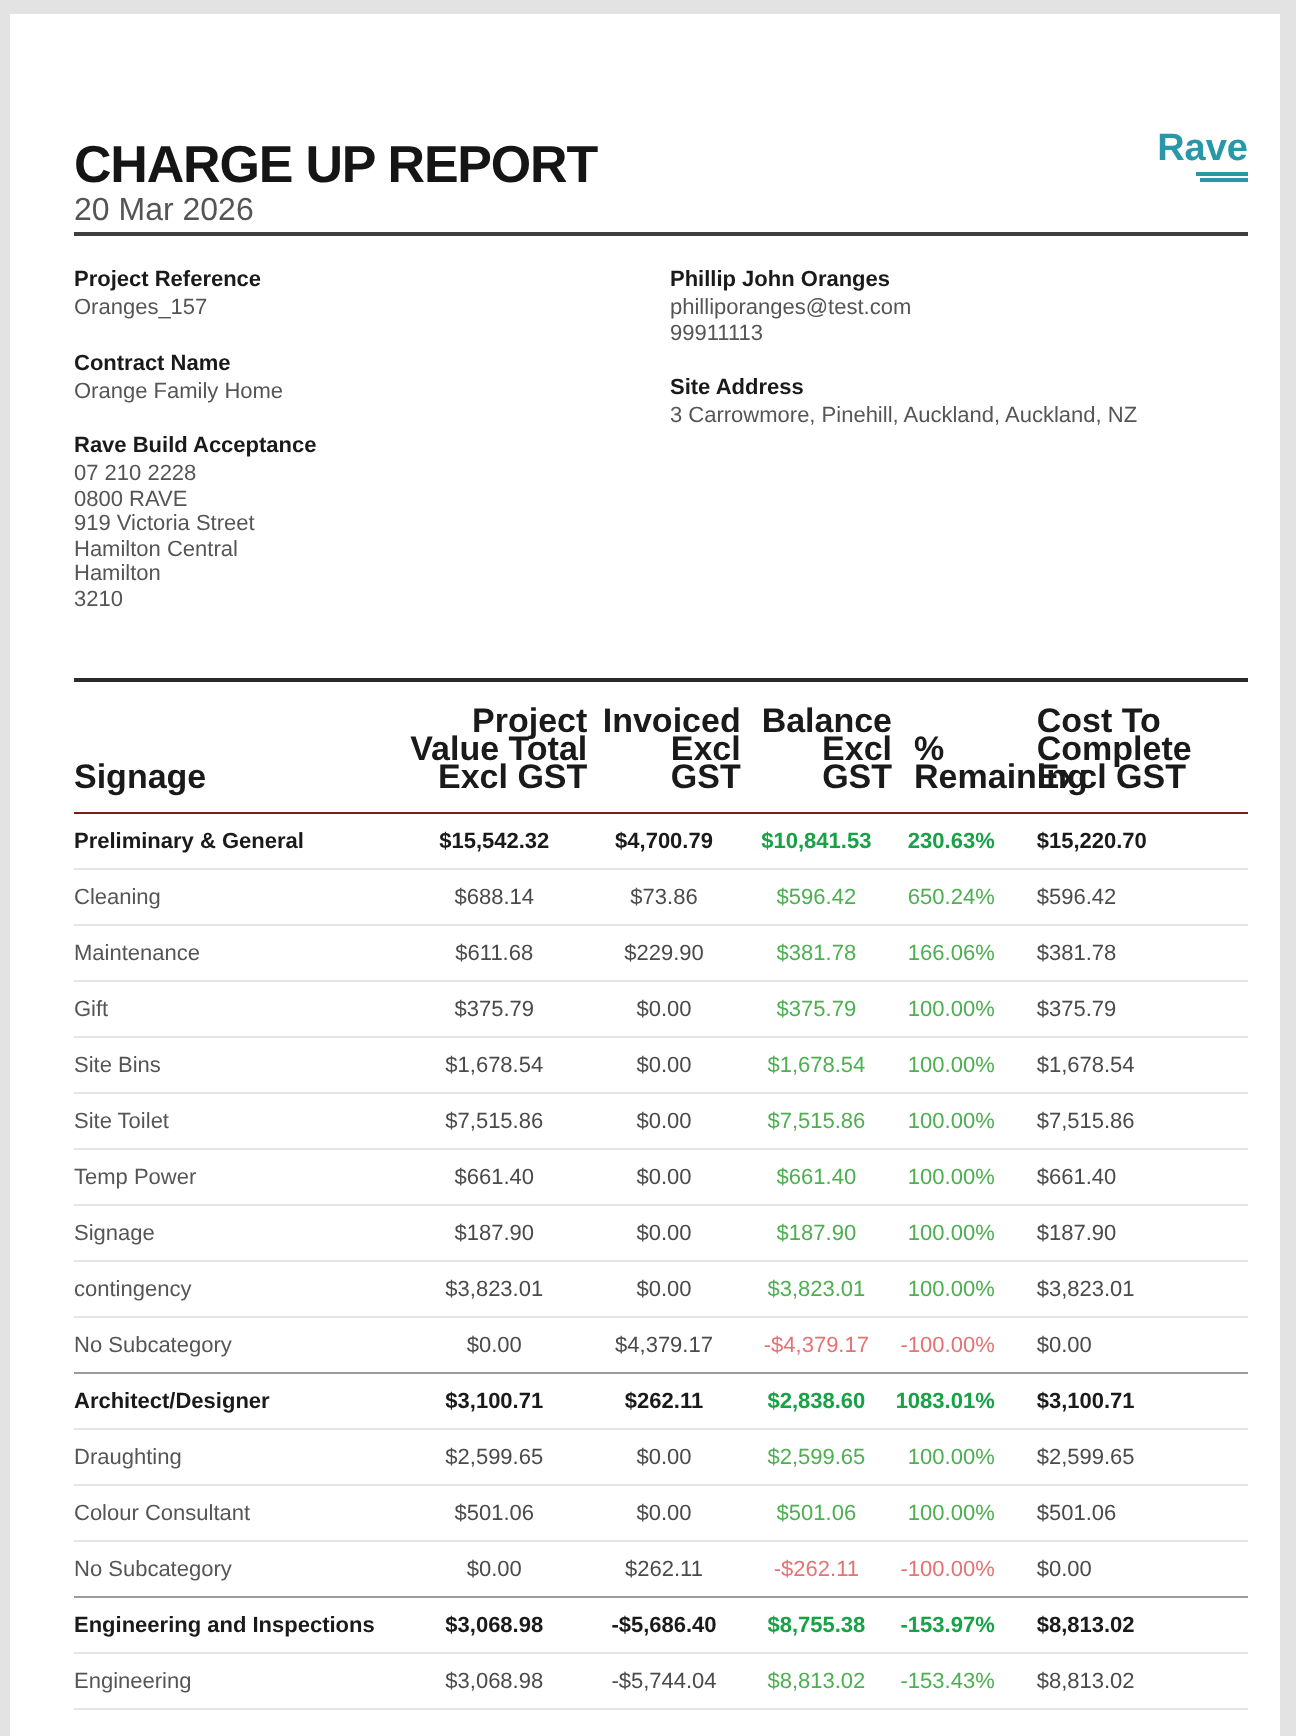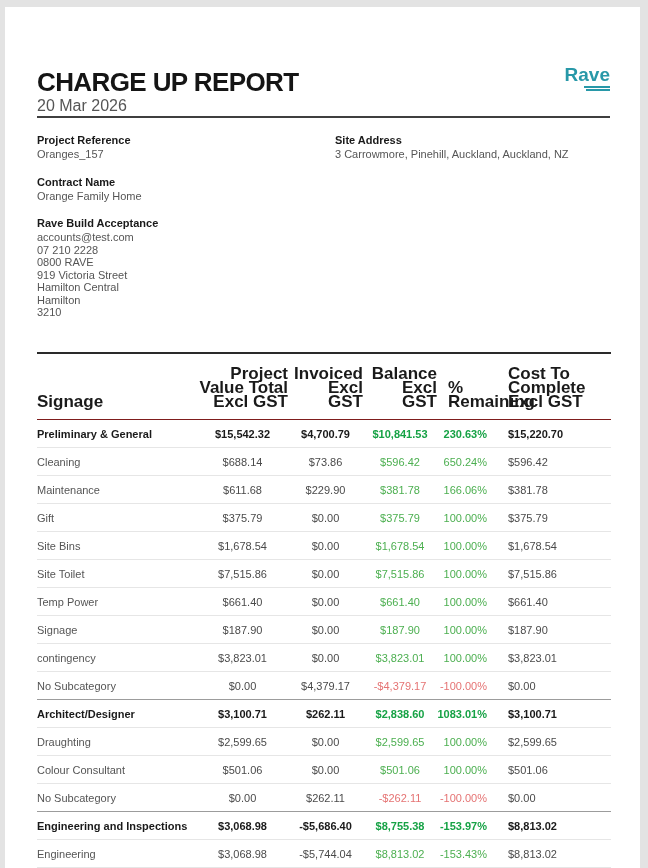--- a/index.html
+++ b/index.html
@@ -9,21 +9,21 @@
     background:#e3e3e3;
     font-family:"Liberation Sans","DejaVu Sans",sans-serif;
     position:relative;
     overflow:hidden;
   }
   .page {
     position:absolute; left:5px; top:7px;
     width:635px; height:861px;
     background:#ffffff;
   }
-  .inner { padding:0 30px 0 32px; }
+  .inner { padding:0 16px 0 32px; }
 
   
   .header-row { position:relative; margin-top:60px; }
   .report-title {
     margin:0; font-size:26px; font-weight:800; letter-spacing:-0.6px;
     color:#151515; line-height:30px;
   }
   .brand { position:absolute; right:0; top:-2px; text-align:right; }
   .brand-text { font-size:19px; font-weight:700; color:#2898a8; line-height:19px; }
   .brand-bars { margin-top:1px; display:flex; flex-direction:column; align-items:flex-end; }
@@ -100,30 +100,34 @@
         <div class="info-block">
           <div class="info-label">Project Reference</div>
           <div class="info-line">Oranges_157</div>
         </div>
         <div class="info-block">
           <div class="info-label">Contract Name</div>
           <div class="info-line">Orange Family Home</div>
         </div>
         <div class="info-block">
           <div class="info-label">Rave Build Acceptance</div>
-          <div class="info-line">accounts@test.com</div>
           <div class="info-line">07 210 2228</div>
           <div class="info-line">0800 RAVE</div>
           <div class="info-line">919 Victoria Street</div>
           <div class="info-line">Hamilton Central</div>
           <div class="info-line">Hamilton</div>
           <div class="info-line">3210</div>
         </div>
       </div>
       <div class="info-col-right">
+        <div class="info-block">
+          <div class="info-label">Phillip John Oranges</div>
+          <div class="info-line">philliporanges@test.com</div>
+          <div class="info-line">99911113</div>
+        </div>
         <div class="info-block">
           <div class="info-label">Site Address</div>
           <div class="info-line">3 Carrowmore, Pinehill, Auckland, Auckland, NZ</div>
         </div>
       </div>
     </div>
 
     <table class="report">
       <colgroup>
         <col class="c-cat">

